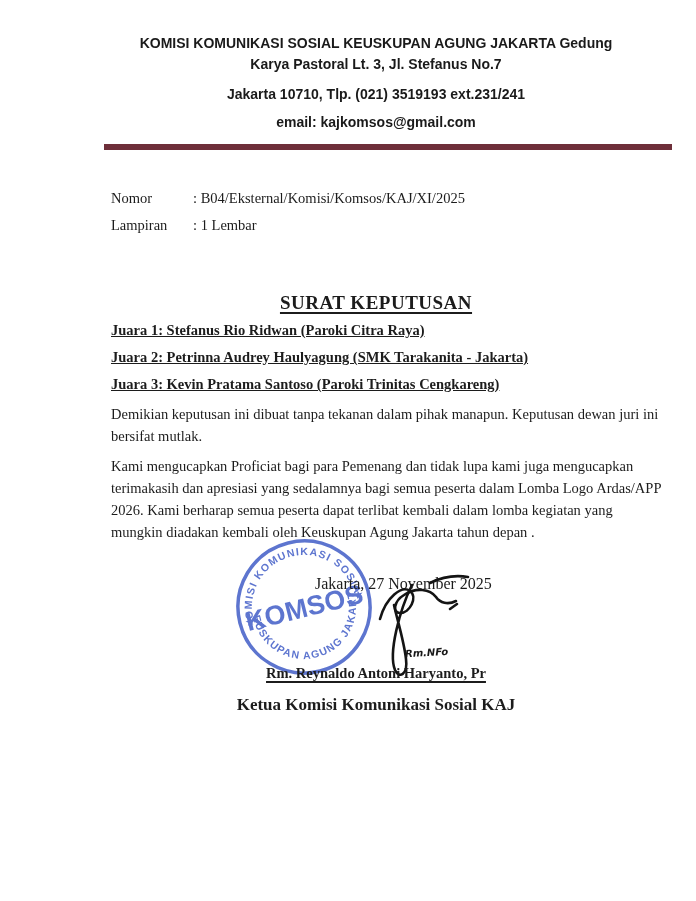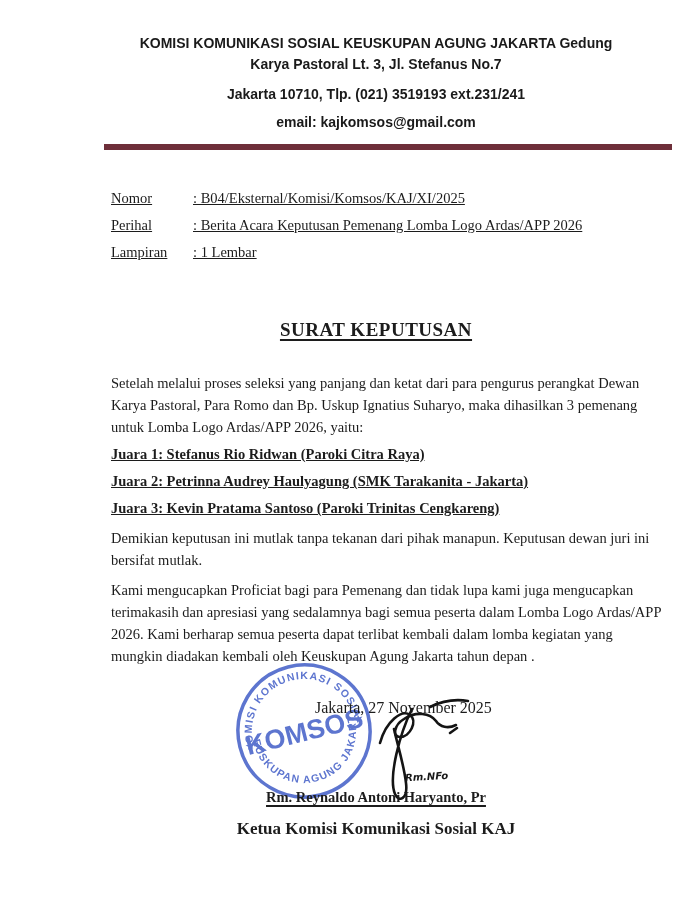--- a/index.html
+++ b/index.html
@@ -26,21 +26,21 @@
   .letterhead .phone-line { margin-top: 9px; line-height: 21px; }
   .letterhead .email-line { margin-top: 7px; line-height: 21px; }
   .header-rule {
     height: 6px;
     margin: 11px 52px 0 76px;
     background: #6e2f3a;
   }
 
   
   .meta { margin: 40px 64px 0 83px; font-size: 14.5px; }
-  .meta-row { display: flex; line-height: 17px; margin-bottom: 10px; text-decoration: underline; }
+  .meta-row { display: flex; line-height: 17px; margin-bottom: 10px; }
   .meta-label { width: 82px; flex: 0 0 82px; }
   .meta-value { flex: 1; }
 
   
   .doc-title {
     margin-top: 58px;
     text-align: center;
     font-size: 19px;
     font-weight: bold;
     letter-spacing: 0.5px;
@@ -109,38 +109,33 @@
     <div class="email-line">email: kajkomsos@gmail.com</div>
   </div>
   <div class="header-rule" style="background: rgb(110, 47, 58);"></div>
 
   <div class="meta">
     <div class="meta-row">
       <div class="meta-label">Nomor</div>
       <div class="meta-value">: B04/Eksternal/Komisi/Komsos/KAJ/XI/2025</div>
     </div>
     <div class="meta-row">
-      <div class="meta-label">Perihal</div>
-      <div class="meta-value">: Berita Acara Keputusan Pemenang Lomba Logo Ardas/APP 2026</div>
-    </div>
-    <div class="meta-row">
       <div class="meta-label">Lampiran</div>
       <div class="meta-value">: 1 Lembar</div>
     </div>
   </div>
 
   <div class="doc-title">
     <span>SURAT KEPUTUSAN</span>
   </div>
 
-  <div class="body-text para1">Setelah melalui proses seleksi yang panjang dan ketat dari para pengurus perangkat Dewan Karya Pastoral, Para Romo dan Bp. Uskup Ignatius Suharyo, maka dihasilkan 3 pemenang untuk Lomba Logo Ardas/APP 2026, yaitu:</div>
   <div class="body-text winner">Juara 1: Stefanus Rio Ridwan (Paroki Citra Raya)</div>
   <div class="body-text winner">Juara 2: Petrinna Audrey Haulyagung (SMK Tarakanita - Jakarta)</div>
   <div class="body-text winner">Juara 3: Kevin Pratama Santoso (Paroki Trinitas Cengkareng)</div>
-  <div class="body-text para2">Demikian keputusan ini mutlak tanpa tekanan dari pihak manapun. Keputusan dewan juri ini bersifat mutlak.</div>
+  <div class="body-text para2">Demikian keputusan ini dibuat tanpa tekanan dalam pihak manapun. Keputusan dewan juri ini bersifat mutlak.</div>
   <div class="body-text para3">Kami mengucapkan Proficiat bagi para Pemenang dan tidak lupa kami juga mengucapkan terimakasih dan apresiasi yang sedalamnya bagi semua peserta dalam Lomba Logo Ardas/APP 2026. Kami berharap semua peserta dapat terlibat kembali dalam lomba kegiatan yang mungkin diadakan kembali oleh Keuskupan Agung Jakarta tahun depan .</div>
 
   <div class="sig-block">
 
     <div class="stamp" style="color: rgb(58, 87, 197);">
       <svg viewBox="0 0 140 140" width="140" height="140">
         <circle cx="70" cy="70" r="66" fill="none" stroke="currentColor" stroke-width="3.5"></circle>
         <defs>
           <path id="arcTop" d="M 18,70 A 52,52 0 0 1 122,70" fill="none"></path>
           <path id="arcBottom" d="M 18,70 A 52,52 0 0 0 122,70" fill="none"></path>

